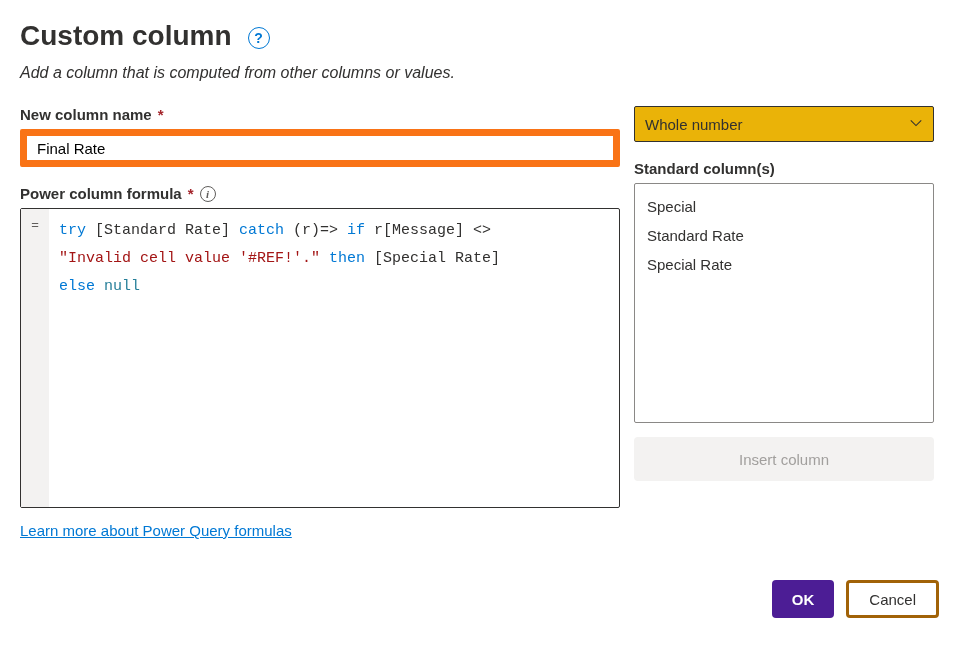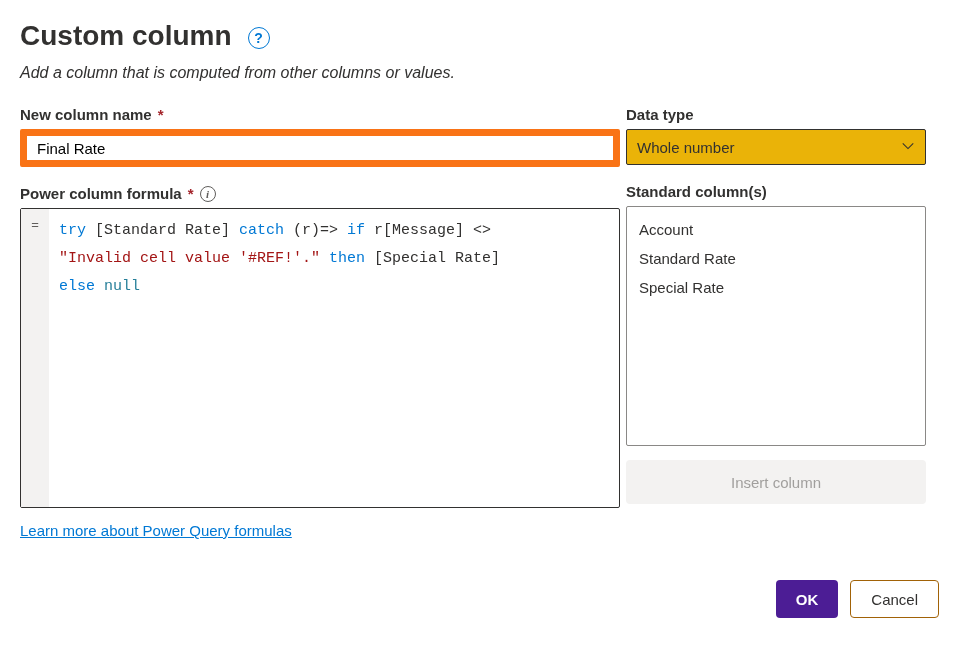--- a/index.html
+++ b/index.html
@@ -15,21 +15,21 @@
   h1 { font-size: 28px; font-weight:600; margin:0 0 8px 0; }
   .help-icon {
     width:22px; height:22px; display:inline-flex; align-items:center; justify-content:center;
     border:1.5px solid #0078d4; border-radius:50%; color:#0078d4; font-size:14px; font-weight:600;
     position:relative; top:-2px;
   }
   .subtitle { font-size:16px; margin:4px 0 24px 0; color:#323130;font-style:italic;}
   .main-grid {
     display:grid;
     grid-template-columns: 600px 300px;
-    column-gap: 6px;
+    column-gap: 14px;
     align-items:start;
   }
   .label { font-size:15px; font-weight:600; margin-bottom:6px; display:flex; align-items:center; gap:6px;}
   .req { color:#a4262c; font-weight:600;}
   input[type=text].text-input {
     width:100%; height:36px; padding:12px 10px;
     border:7px solid #f97316; border-radius:2px;
     font-size:15px; font-family:inherit; outline:none;
   }
   .select-wrap { position:relative; }
@@ -73,21 +73,21 @@
     background:#f3f2f1; border:none; border-radius:4px;
     color:#a19f9d; font-size:15px; cursor:default;
   }
   .link { color:#0078d4; text-decoration:underline; font-size:15px; margin-top:14px; display:inline-block;}
   .footer { display:flex; justify-content:flex-end; gap:12px; margin-top:40px;}
   .btn {
     height:38px; padding:0 20px; border-radius:4px; font-size:15px; cursor:pointer;
     font-family:inherit;
   }
   .btn-primary { background:#4c1d95; color:#fff; border:none; font-weight:600;}
-  .btn-secondary { background:#fff; border:1px solid #a16207; color:#323130;}
+  .btn-secondary { background:#fff; border:3px solid #a16207; color:#323130;}
   .section-gap { height:18px; }
 </style>
 </head>
 <body>
 
 <div class="header-row">
   <h1>Custom column</h1>
   <span class="help-icon">?</span>
 </div>
 <div class="subtitle">Add a column that is computed from other columns or values.</div>
@@ -107,39 +107,36 @@
       <span class="info-icon">i</span>
     </div>
     <div class="formula-box">
       <div class="gutter">=</div>
       <div class="code-area"><span class="tok-kw">try</span><span class="tok-plain"> [Standard Rate] </span><span class="tok-kw">catch</span><span class="tok-plain"> (r)=&gt; </span><span class="tok-kw">if</span><span class="tok-plain"> r[Message] &lt;&gt; </span><br><span class="tok-str">"Invalid cell value '#REF!'."</span><span class="tok-kw"> then</span><span class="tok-plain"> [Special Rate] </span><br><span class="tok-kw">else</span><span class="tok-null"> null</span></div>
     </div>
     <a href="#" class="link">Learn more about Power Query formulas</a>
   </div>
 
   <div>
-    <div class="label">
-      <span>Data type</span>
-    </div>
     <div class="select-wrap">
       <div class="select-box">
         <span>Whole number</span>
         <span class="chevron">
           <svg width="14" height="14" viewBox="0 0 16 16">
               <path d="M2 5 L8 11 L14 5" fill="none" stroke="#323130" stroke-width="1.2"></path>
             </svg>
         </span>
       </div>
     </div>
     <div class="section-gap"></div>
     <div class="label">
       <span>Standard column(s)</span>
     </div>
     <div class="columns-box">
-      <div class="col-item">Account</div>
+      <div class="col-item">Special</div>
       <div class="col-item">Standard Rate</div>
       <div class="col-item">Special Rate</div>
     </div>
     <button class="insert-btn" disabled="">Insert column</button>
   </div>
 </div>
 
 <div class="footer">
   <button class="btn btn-primary">OK</button>
   <button class="btn btn-secondary">Cancel</button>

